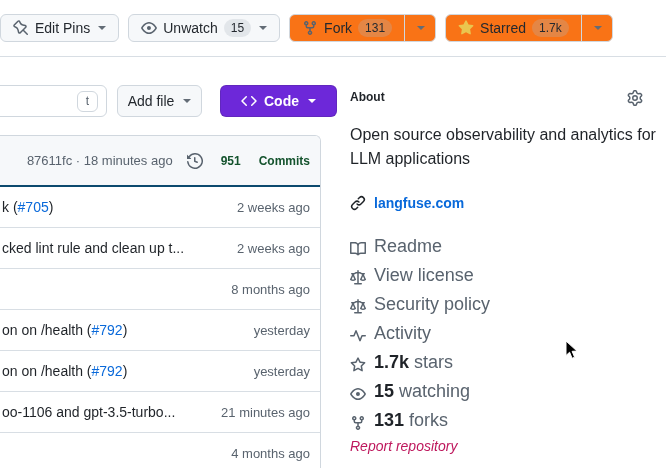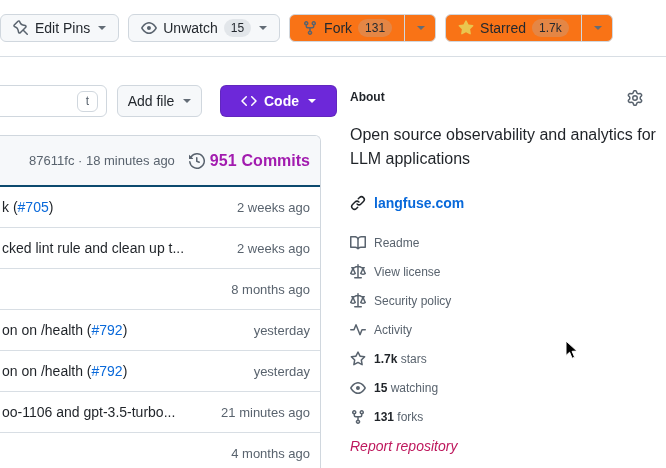--- a/index.html
+++ b/index.html
@@ -59,41 +59,41 @@
     position:absolute; left:0; top:135px; width:321px;
     border:1px solid #d0d7de; border-left:none; border-bottom:none;
     border-radius:0 6px 0 0; background:#fff; overflow:hidden;
   }
   .commits-header {
     height:51px; background:#f6f8fa; border-bottom:2px solid #0c4a6e;
     display:flex; align-items:center; justify-content:flex-end; gap:14px;
     padding-right:10px;
   }
   .latest-commit { color:#59636e; font-size:13px; white-space:nowrap; }
-  .commits-link { display:flex; align-items:center; gap:5px; color:#a21caf; font-weight:600; font-size:16px; cursor:pointer; text-decoration:none; }
+  .commits-link { display:flex; align-items:center; gap:18px; color:#14532d; font-weight:600; font-size:12px; cursor:pointer; text-decoration:none; }
   .commits-link .oct { color:#59636e; }
   .commit-row {
     height:41px; display:flex; align-items:center;
     border-bottom:1px solid #d8dee4; padding:0 10px 0 2px; background:#fff;
   }
   .commit-msg { flex:1; font-size:14px; color:#1f2328; white-space:nowrap; overflow:hidden; }
   .commit-msg a { color:#0969da; text-decoration:none; }
   .commit-date { font-size:13px; color:#59636e; white-space:nowrap; margin-left:8px; }
 
   
   .about { position:absolute; left:350px; top:90px; width:316px; }
   .about-head { display:flex; align-items:flex-start; justify-content:space-between; padding-right:23px; }
   .about-title { font-size:12px; font-weight:700; color:#1f2328; }
   .gear { color:#59636e; cursor:pointer; }
   .about-desc { margin-top:17px; font-size:16px; line-height:24px; color:#1f2328; max-width:312px; }
   .about-site { margin-top:24px; display:flex; align-items:center; gap:8px; }
   .about-site .oct { color:#1f2328; }
   .about-site a { font-size:14px; font-weight:700; color:#0969da; text-decoration:none; cursor:pointer; }
   .about-links { margin-top:17px; }
-  .about-link { height:29px; display:flex; align-items:center; gap:8px; font-size:12px; color:#59636e; cursor:pointer; }
+  .about-link { height:29px; display:flex; align-items:flex-end; gap:8px; font-size:18px; color:#59636e; cursor:pointer; }
   .about-link .oct { color:#59636e; }
   .about-link b { color:#1f2328; font-weight:700; }
   .report-link { height:29px; display:flex; align-items:center; font-size:14px; color:#be185d; cursor:pointer;font-style:italic; }
 
   
   .cursor { position:absolute; left:565px; top:340px; pointer-events:none; }
 </style>
 </head>
 <body>
 

